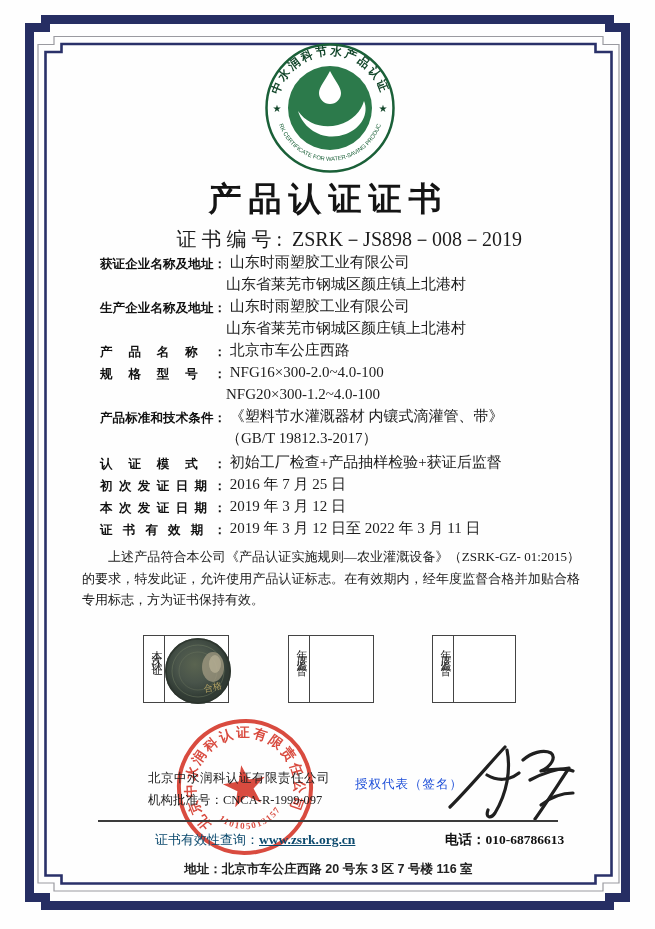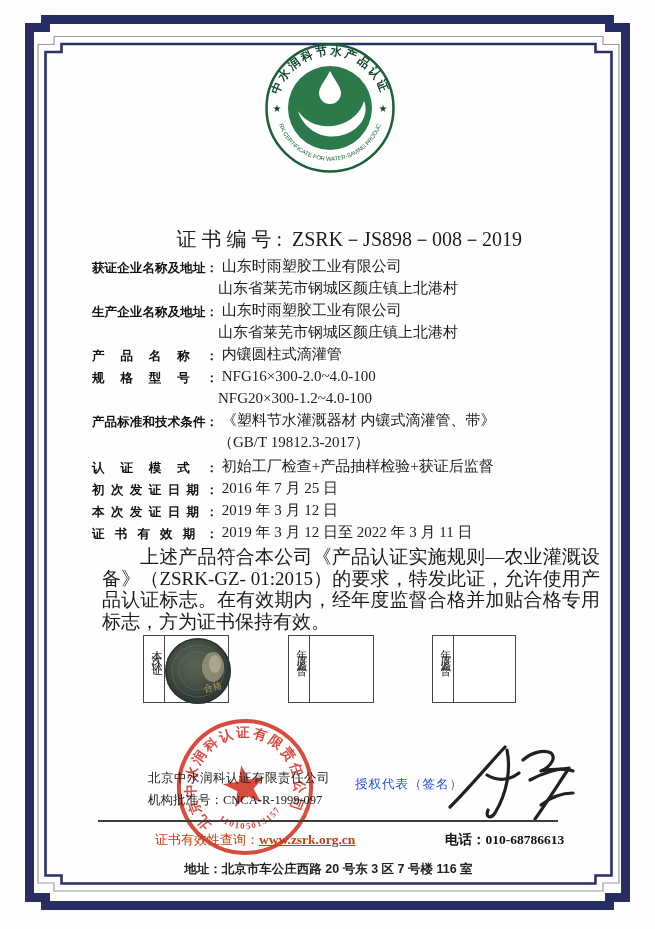--- a/index.html
+++ b/index.html
@@ -8,41 +8,41 @@
   .abs{position:absolute;}
   svg{display:block;}
   
   .title{left:48px;top:177px;width:561px;text-align:center;
          font-family:"Liberation Sans",sans-serif;font-weight:bold;
          font-size:33px;letter-spacing:7px;color:#141414;}
   
   .certno{left:48px;top:226px;width:474px;text-align:right;font-size:20px;white-space:nowrap;}
   .certno .lbl{letter-spacing:5px;}
   
-  .frow{left:92px;height:22px;width:500px;white-space:nowrap;font-size:15px;line-height:28px;}
+  .frow{left:100px;height:22px;width:500px;white-space:nowrap;font-size:15px;line-height:20px;}
   .flabel{display:inline-block;width:126px;text-align:justify;text-align-last:justify;
           font-family:"Liberation Sans",sans-serif;font-weight:bold;font-size:12.5px;
           vertical-align:middle;color:#111;}
   .fval{margin-left:0px;}
   .fcont{padding-left:126px;}
   
-  .para{left:82px;top:546px;width:498px;font-size:19px;line-height:21.5px;
-        text-align:justify;text-indent:2em;color:#1a1a1a;margin-left:20px;}
+  .para{left:82px;top:546px;width:498px;font-size:13px;line-height:21.5px;
+        text-align:justify;text-indent:2em;color:#1a1a1a;}
   
   .sbox{top:635px;height:66px;border:1.5px solid #444;background:#fff;display:flex;}
   .sbox .vlabel{width:20px;border-right:1px solid #444;
         writing-mode:vertical-rl;text-orientation:upright;
         font-size:11px;letter-spacing:5px;padding-top:5px;text-align:left;
         font-family:"Liberation Sans",sans-serif;color:#222;}
   
   .issuer1{left:148px;top:770px;font-size:12.5px;letter-spacing:.5px;color:#222;white-space:nowrap;}
   .issuer2{left:148px;top:792px;font-size:12.5px;color:#222;white-space:nowrap;}
   .auth{left:355px;top:776px;font-size:12.5px;letter-spacing:1px;color:#1d4ed8;white-space:nowrap;}
   .rule{left:98px;top:820px;width:460px;height:1.5px;background:#3c3c3c;}
-  .query{left:155px;top:831px;font-size:13px;white-space:nowrap;color:#c2410c;}
+  .query{left:155px;top:831px;font-size:13px;white-space:nowrap;color:#0c4a6e;}
   .query .q1{font-family:"Liberation Sans",sans-serif;}
   .query .q2{font-weight:bold;text-decoration:underline;font-size:13.5px;}
   .phone{left:400px;top:831px;font-size:13.5px;font-weight:bold;white-space:nowrap;color:#111;padding-left:45px;}
   .addr{left:48px;top:861px;width:561px;text-align:center;
         font-family:"Liberation Sans",sans-serif;font-weight:600;font-size:12.5px;color:#222;}
 </style>
 </head>
 <body>
 
 <div class="page">
@@ -65,20 +65,21 @@
     <text font-family="Liberation Sans, sans-serif" font-size="11.5" font-weight="bold" fill="#12462a" letter-spacing="2.5">
       <textPath href="#logoTopArc" startOffset="50%" text-anchor="middle">中水润科节水产品认证</textPath>
     </text>
     <text font-family="Liberation Sans, sans-serif" font-size="5.8" fill="#1a6038">
       <textPath href="#logoBotArc" startOffset="50%" text-anchor="middle">ZSRK CERTIFICATE FOR WATER-SAVING PRODUCTS</textPath>
     </text>
     <text x="14" y="71" font-size="10" fill="#12462a" text-anchor="middle">★</text>
     <text x="120" y="71" font-size="10" fill="#12462a" text-anchor="middle">★</text>
   </svg>
 
+  <div class="abs title">产品认证证书</div>
 
   <div class="abs certno">
     <span class="lbl">证书编号:</span>
     <span>ZSRK－JS898－008－2019</span>
   </div>
 
   <div class="abs frow" style="top:252px">
     <span class="flabel">获证企业名称及地址：</span>
     <span class="fval">山东时雨塑胶工业有限公司</span>
   </div>
@@ -87,21 +88,21 @@
   </div>
   <div class="abs frow" style="top:296px">
     <span class="flabel">生产企业名称及地址：</span>
     <span class="fval">山东时雨塑胶工业有限公司</span>
   </div>
   <div class="abs frow fcont" style="top:318px">
     <span class="fval">山东省莱芜市钢城区颜庄镇上北港村</span>
   </div>
   <div class="abs frow" style="top:340px">
     <span class="flabel">产品名称：</span>
-    <span class="fval">内镶圆柱式滴灌管</span>
+    <span class="fval">北京市车公庄西路</span>
   </div>
   <div class="abs frow" style="top:362px">
     <span class="flabel">规格型号：</span>
     <span class="fval">NFG16×300-2.0~4.0-100</span>
   </div>
   <div class="abs frow fcont" style="top:384px">
     <span class="fval">NFG20×300-1.2~4.0-100</span>
   </div>
   <div class="abs frow" style="top:406px">
     <span class="flabel">产品标准和技术条件：</span>

